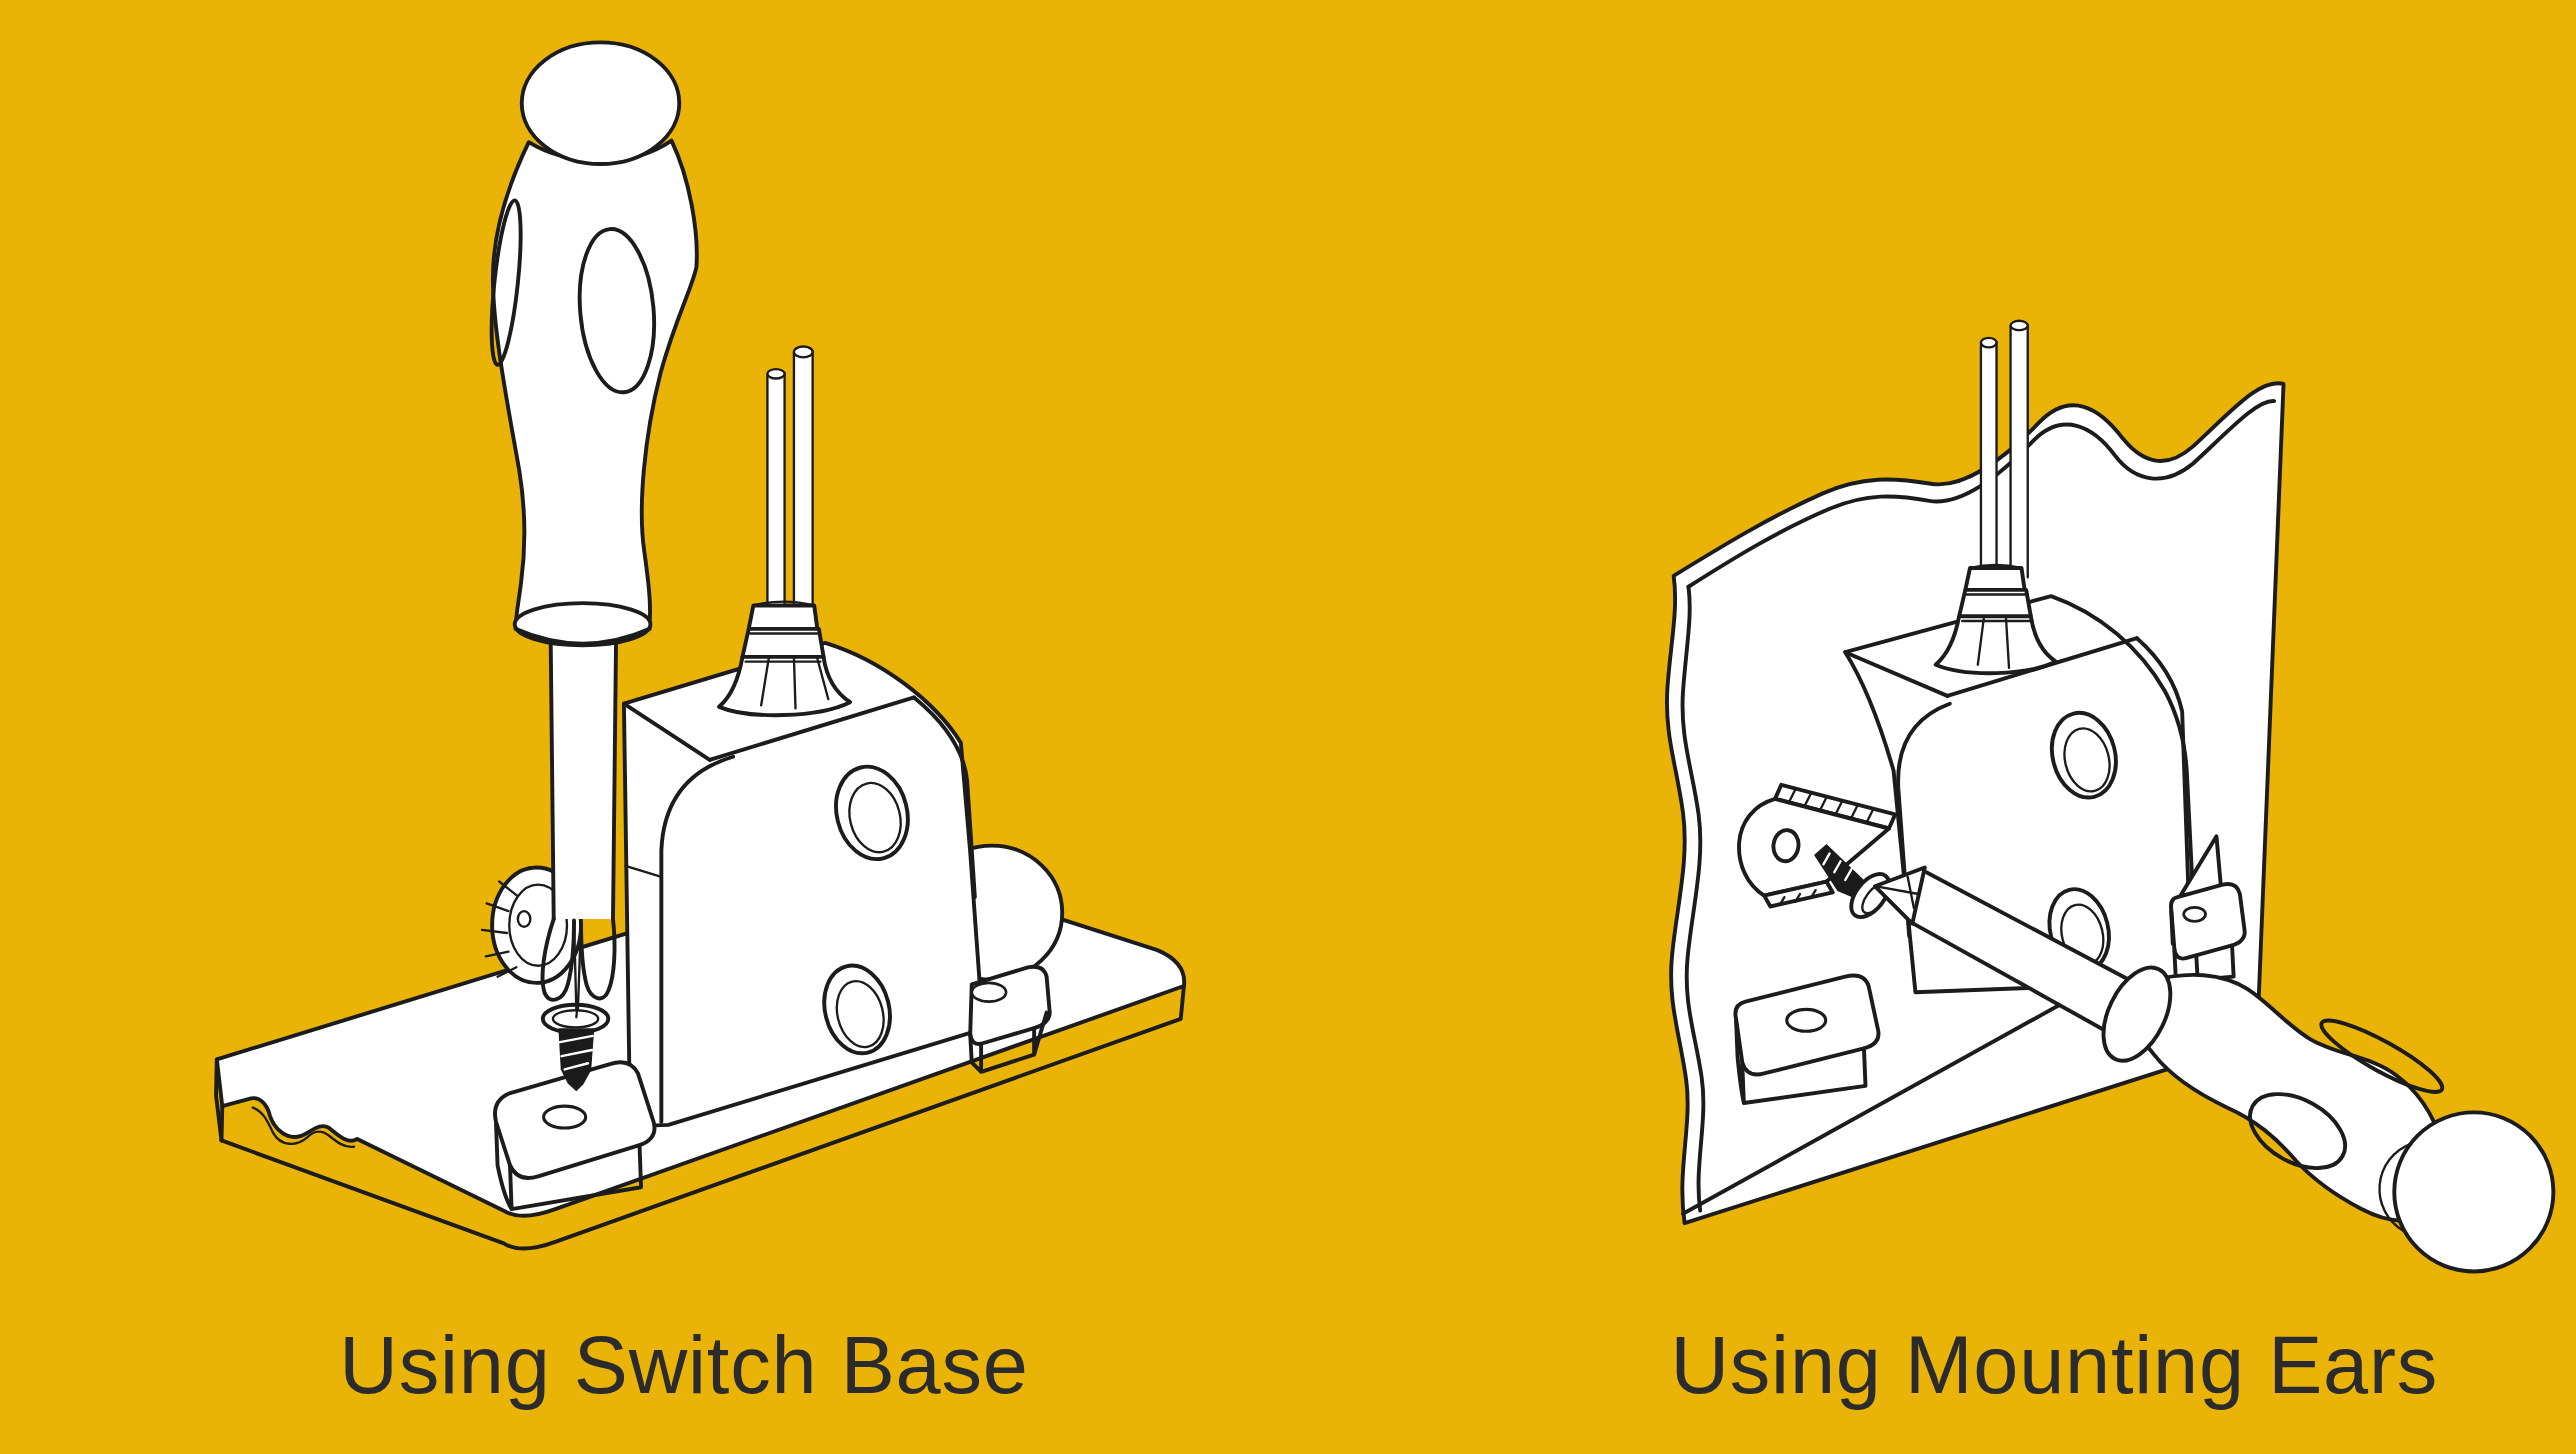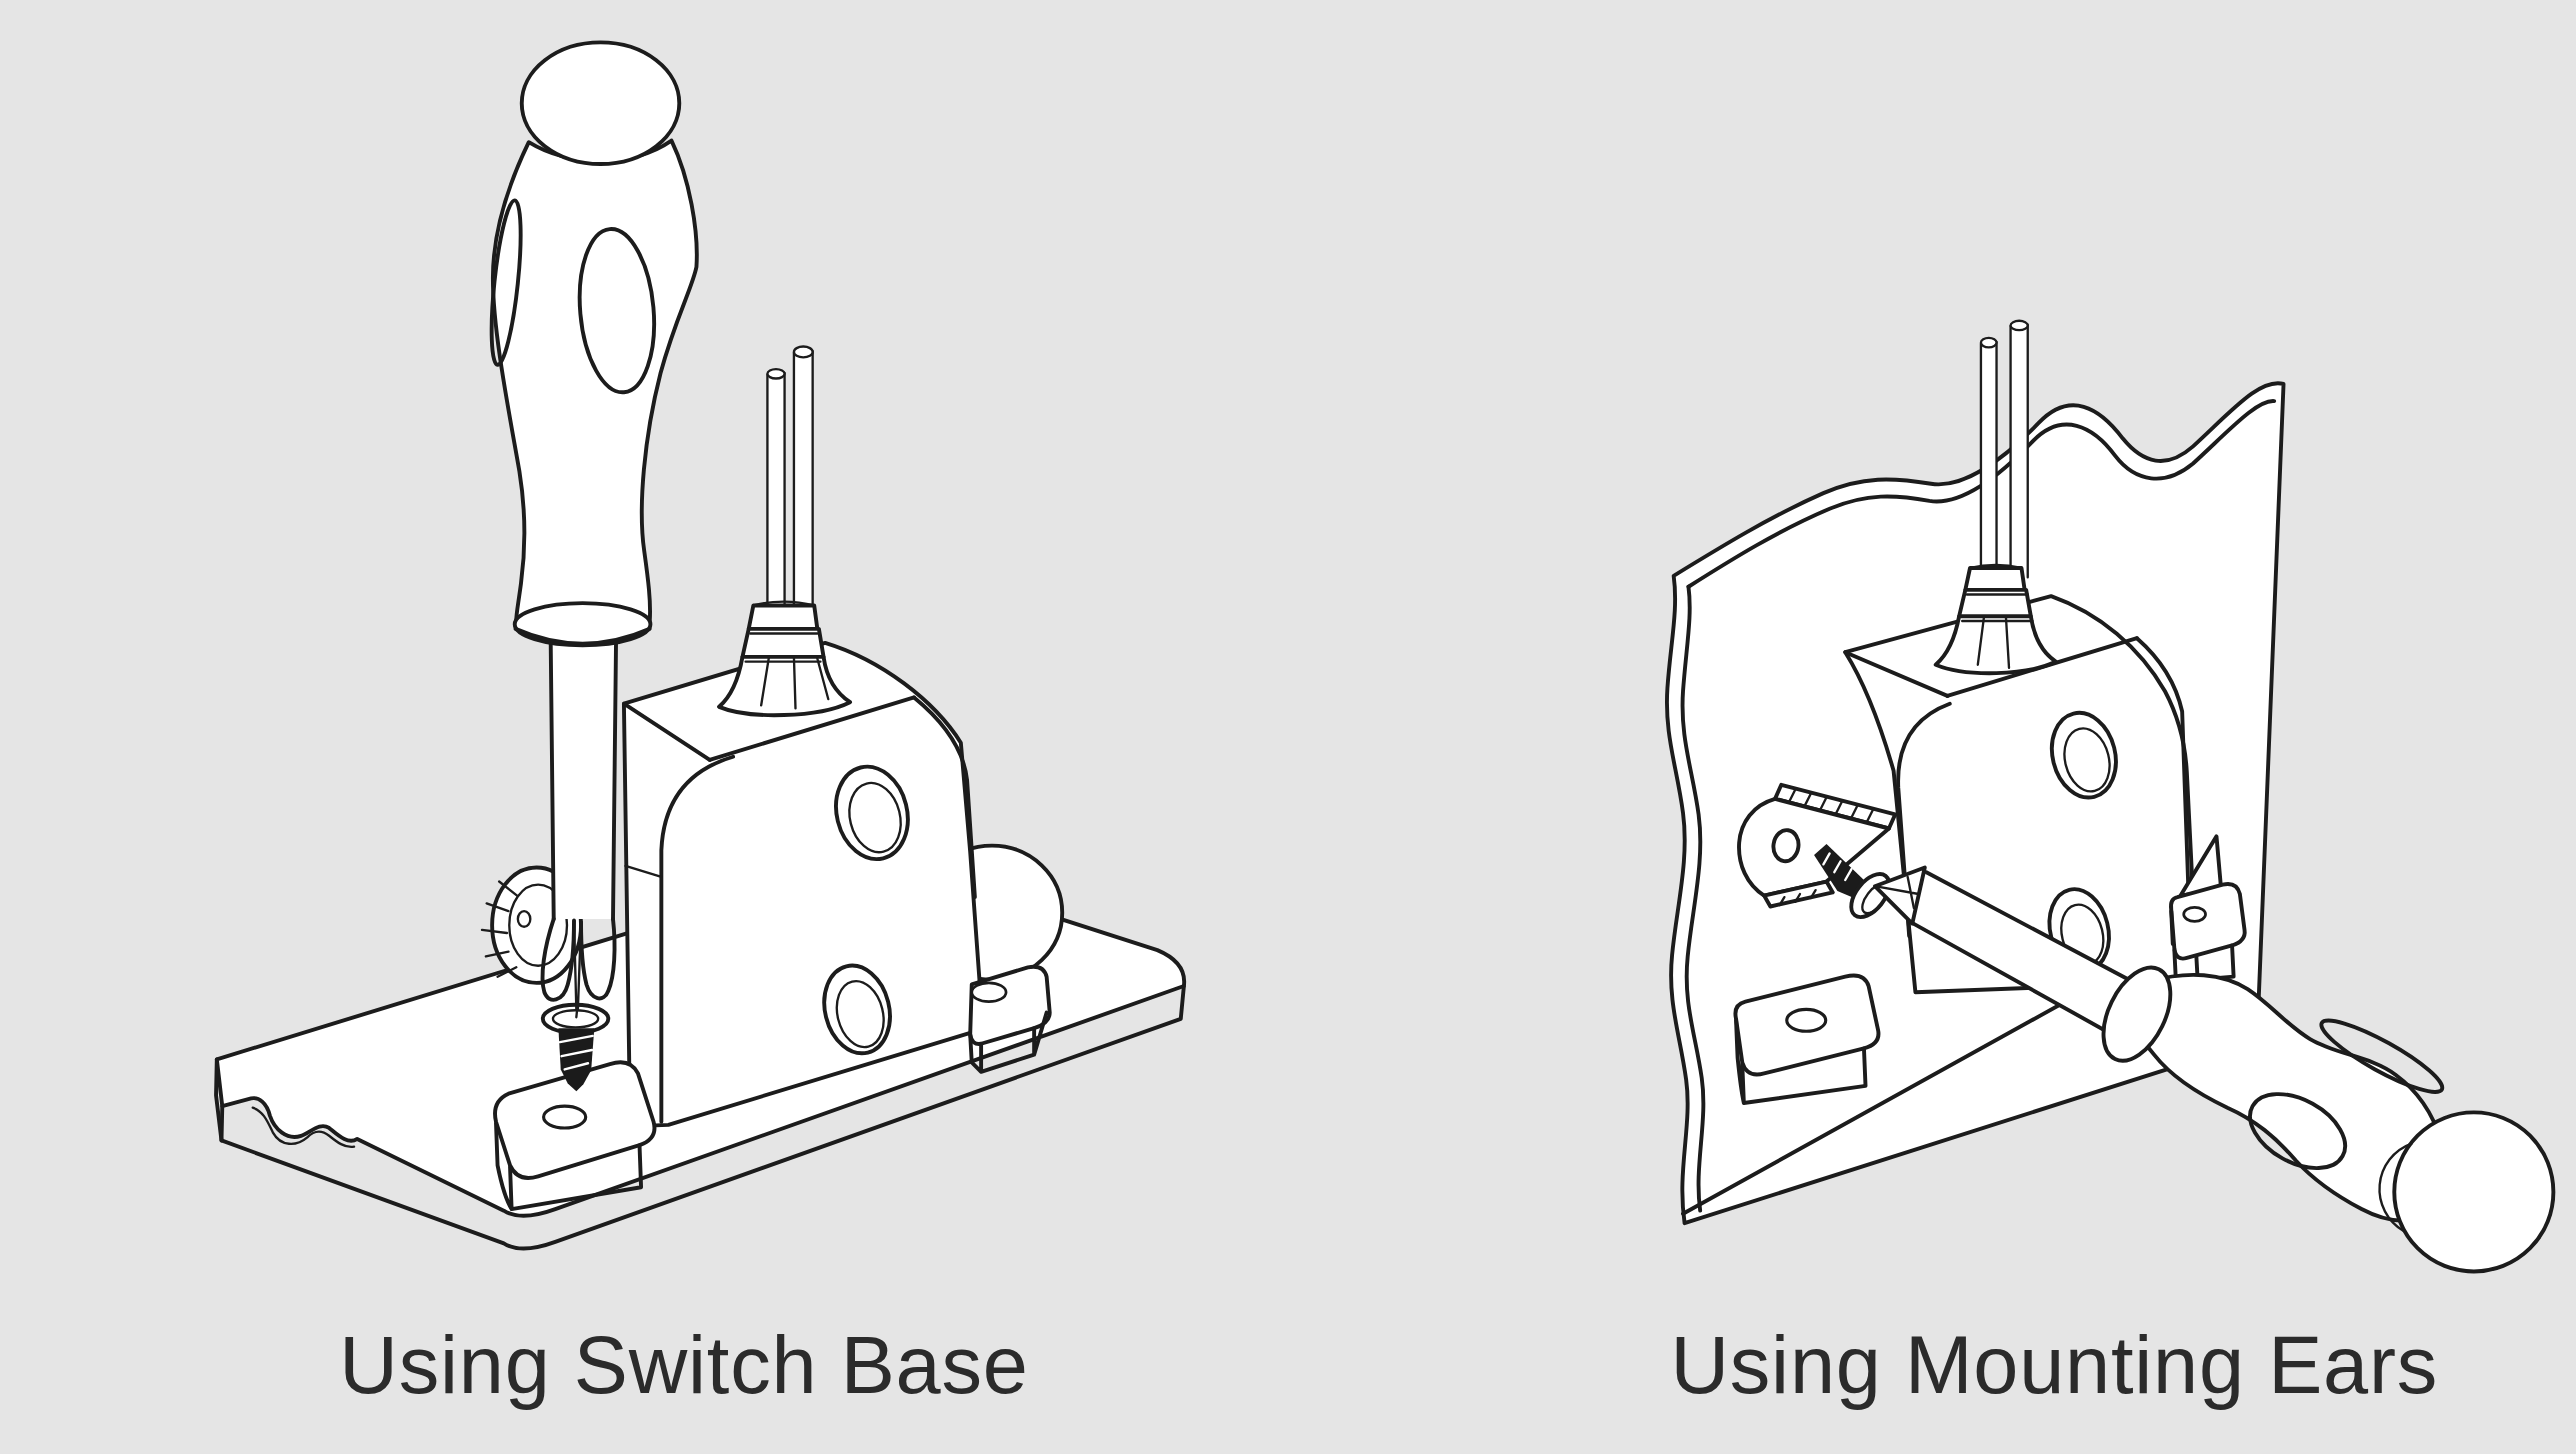--- a/index.html
+++ b/index.html
@@ -1,16 +1,16 @@
 <!DOCTYPE html>
 <html style="font-size:12.5px"><head>
 <meta charset="utf-8">
 <style>
   html,body{margin:0;padding:0;background:#ffffff;}
-  #stage{position:relative;width:2576px;height:1455px;background:#e5e5e5;overflow:hidden;
+  #stage{position:relative;width:2576px;height:1455px;background:#eab308;overflow:hidden;
          font-family:"Liberation Sans", sans-serif;}
   svg{position:absolute;left:0;top:0;}
   .ln{fill:none;stroke:#1c1c1c;stroke-width:5;stroke-linecap:round;stroke-linejoin:round;}
   .fw{fill:#ffffff;stroke:#1c1c1c;stroke-width:5;stroke-linecap:round;stroke-linejoin:round;}
   .fwn{fill:#ffffff;stroke:none;}
   .thin{fill:none;stroke:#1c1c1c;stroke-width:3;stroke-linecap:round;}
   .blk{fill:#1b1b1b;stroke:none;}
   .wthread{fill:none;stroke:#ffffff;stroke-width:3;stroke-linecap:round;}
   .caption{fill:#2b2b2b;font-size:104px;letter-spacing:1px;}
 </style>

